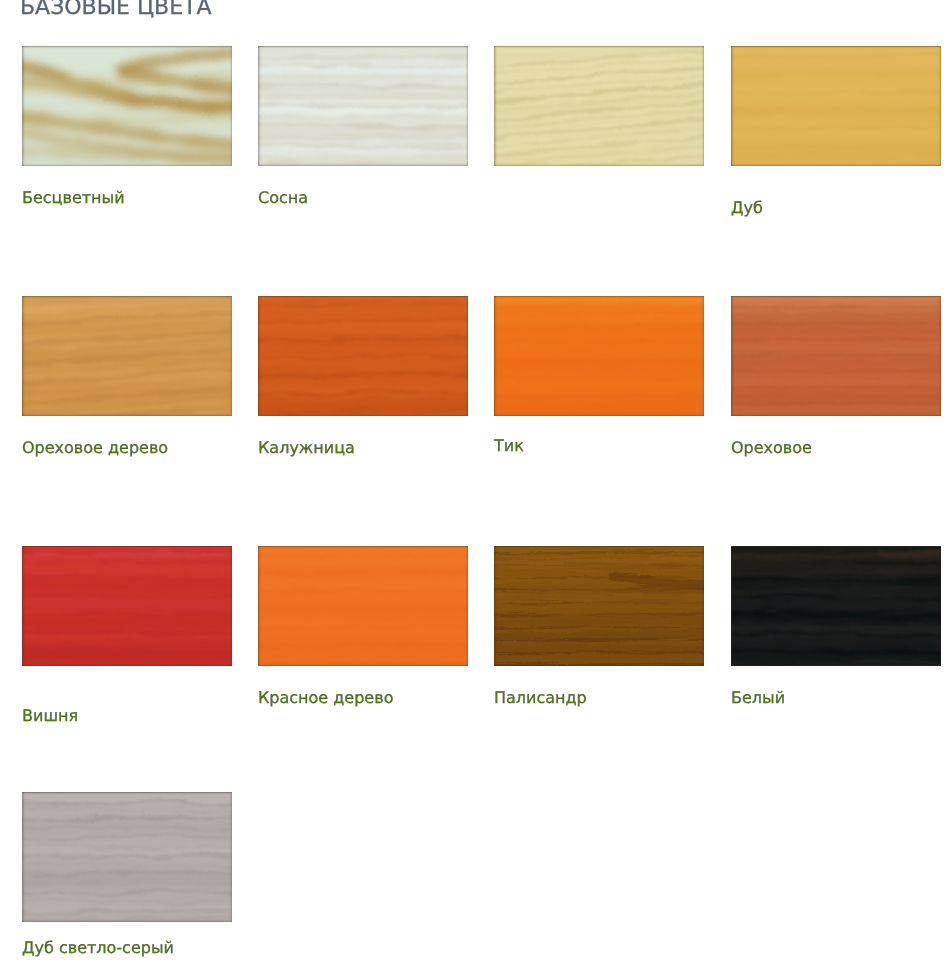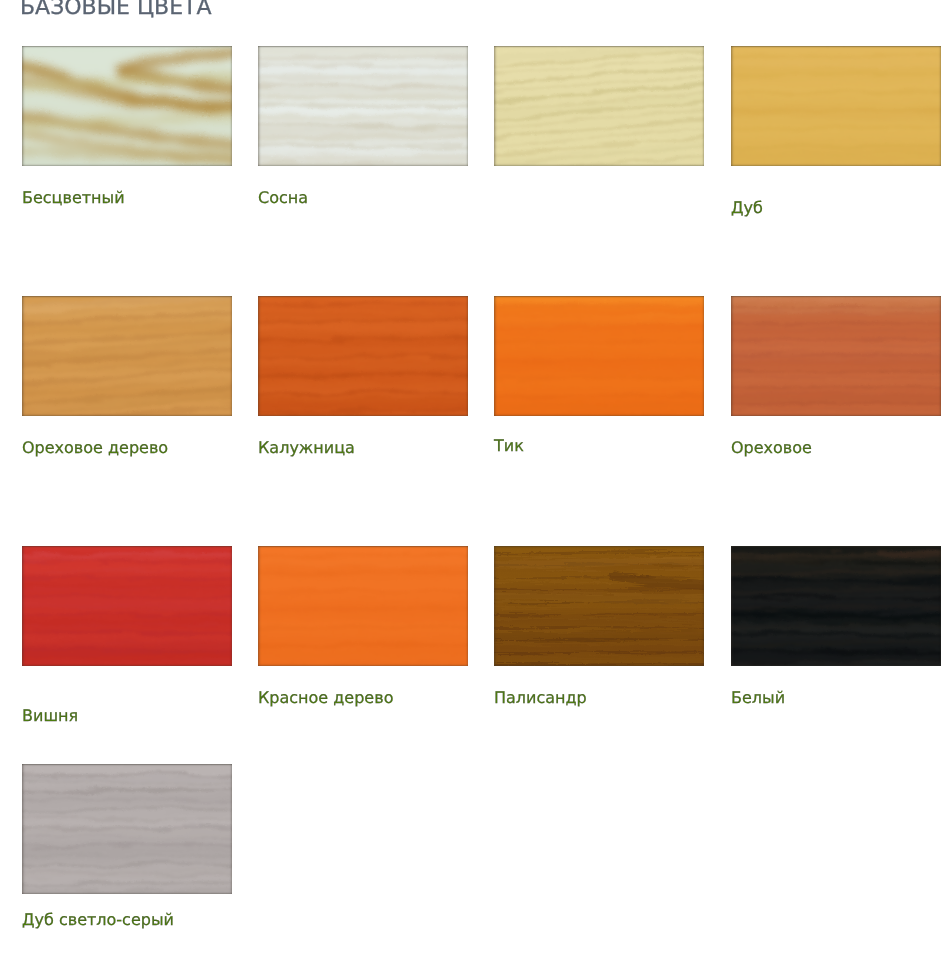--- a/index.html
+++ b/index.html
@@ -683,21 +683,21 @@
                 <path d="M-30,12 C70,18 150,6 240,14" stroke="#362b1e" stroke-opacity="0.26" stroke-width="9"></path>
                 <path d="M-30,72 C70,64 150,80 240,70" stroke="#070b0d" stroke-opacity="0.32" stroke-width="12"></path>
                 <path d="M-30,110 C70,118 150,102 240,112" stroke="#080b0d" stroke-opacity="0.3" stroke-width="11"></path>
               </g>
             </g>
           </svg>
           <div class="edge"></div>
         </div>
     <div class="label" style="top:142px">Белый</div>
   </div>
-  <div class="cell" style="left:22px;top:764px">
+  <div class="cell" style="left:22px;top:792px">
     <div class="swatch" style="height:130px">
           <svg class="tex" width="210" height="130" viewBox="0 0 210 120" preserveAspectRatio="none">
             <defs>
               <linearGradient id="g12" x1="0" y1="0" x2="0" y2="1">
                 <stop offset="0.000" stop-color="#938e8d"></stop>
                 <stop offset="0.012" stop-color="#b1aaa9"></stop>
                 <stop offset="0.040" stop-color="#beb7b6"></stop>
                 <stop offset="0.120" stop-color="#b5aead"></stop>
                 <stop offset="0.240" stop-color="#bbb4b3"></stop>
                 <stop offset="0.360" stop-color="#afa8a7"></stop>

